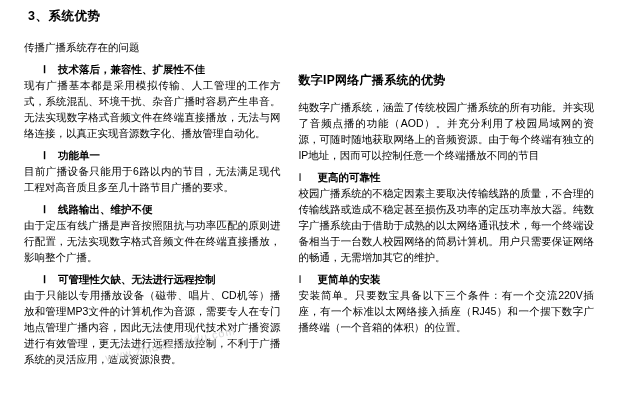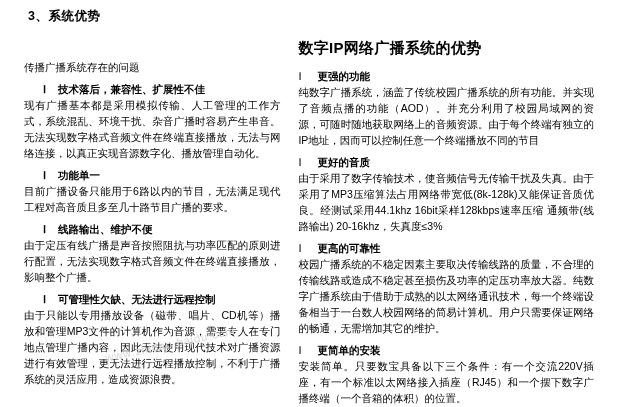--- a/index.html
+++ b/index.html
@@ -36,21 +36,21 @@
     width: 276px;
     padding-left: 14px;
     box-sizing: border-box;
   }
   .col-right {
     width: 320px;
     padding-left: 18px;
     box-sizing: border-box;
   }
   .col-right-title {
-    font-size: 15px;
+    font-size: 12px;
     font-weight: bold;
     margin: 0 0 10px 0;
     letter-spacing: 0.3px;
   }
   .lead {
     font-size: 10.5px;
     line-height: 16px;
     margin: 0 0 6px 0;
   }
   .block {
@@ -134,28 +134,23 @@
       <div class="block">
         <span class="head"><span class="mark">Ⅰ</span><span>可管理性欠缺、无法进行远程控制</span></span>
         <p class="body-text">由于只能以专用播放设备（磁带、唱片、CD机等）播放和管理MP3文件的计算机作为音源，需要专人在专门地点管理广播内容，因此无法使用现代技术对广播资源进行有效管理，更无法进行远程播放控制，不利于广播系统的灵活应用，造成资源浪费。</p>
       </div>
     </div>
 
     <div class="col-right">
       <h2 class="col-right-title">数字IP网络广播系统的优势</h2>
 
       <div class="block">
-        <span class="rhead"><span class="mark">Ⅰ</span><span>更强的功能</span></span>
         <p class="rbody">纯数字广播系统，涵盖了传统校园广播系统的所有功能。并实现了音频点播的功能（AOD）。并充分利用了校园局域网的资源，可随时随地获取网络上的音频资源。由于每个终端有独立的IP地址，因而可以控制任意一个终端播放不同的节目</p>
       </div>
 
-      <div class="block">
-        <span class="rhead"><span class="mark">Ⅰ</span><span>更好的音质</span></span>
-        <p class="rbody">由于采用了数字传输技术，使音频信号无传输干扰及失真。由于采用了MP3压缩算法占用网络带宽低(8k-128k)又能保证音质优良。经测试采用44.1khz 16bit采样128kbps速率压缩 通频带(线路输出) 20-16khz，失真度≤3%</p>
-      </div>
 
       <div class="block">
         <span class="rhead"><span class="mark">Ⅰ</span><span>更高的可靠性</span></span>
         <p class="rbody">校园广播系统的不稳定因素主要取决传输线路的质量，不合理的传输线路或造成不稳定甚至损伤及功率的定压功率放大器。纯数字广播系统由于借助于成熟的以太网络通讯技术，每一个终端设备相当于一台数人校园网络的简易计算机。用户只需要保证网络的畅通，无需增加其它的维护。</p>
       </div>
 
       <div class="block">
         <span class="rhead"><span class="mark">Ⅰ</span><span>更简单的安装</span></span>
         <p class="rbody">安装简单。只要数宝具备以下三个条件：有一个交流220V插座，有一个标准以太网络接入插座（RJ45）和一个摆下数字广播终端（一个音箱的体积）的位置。</p>
       </div>

